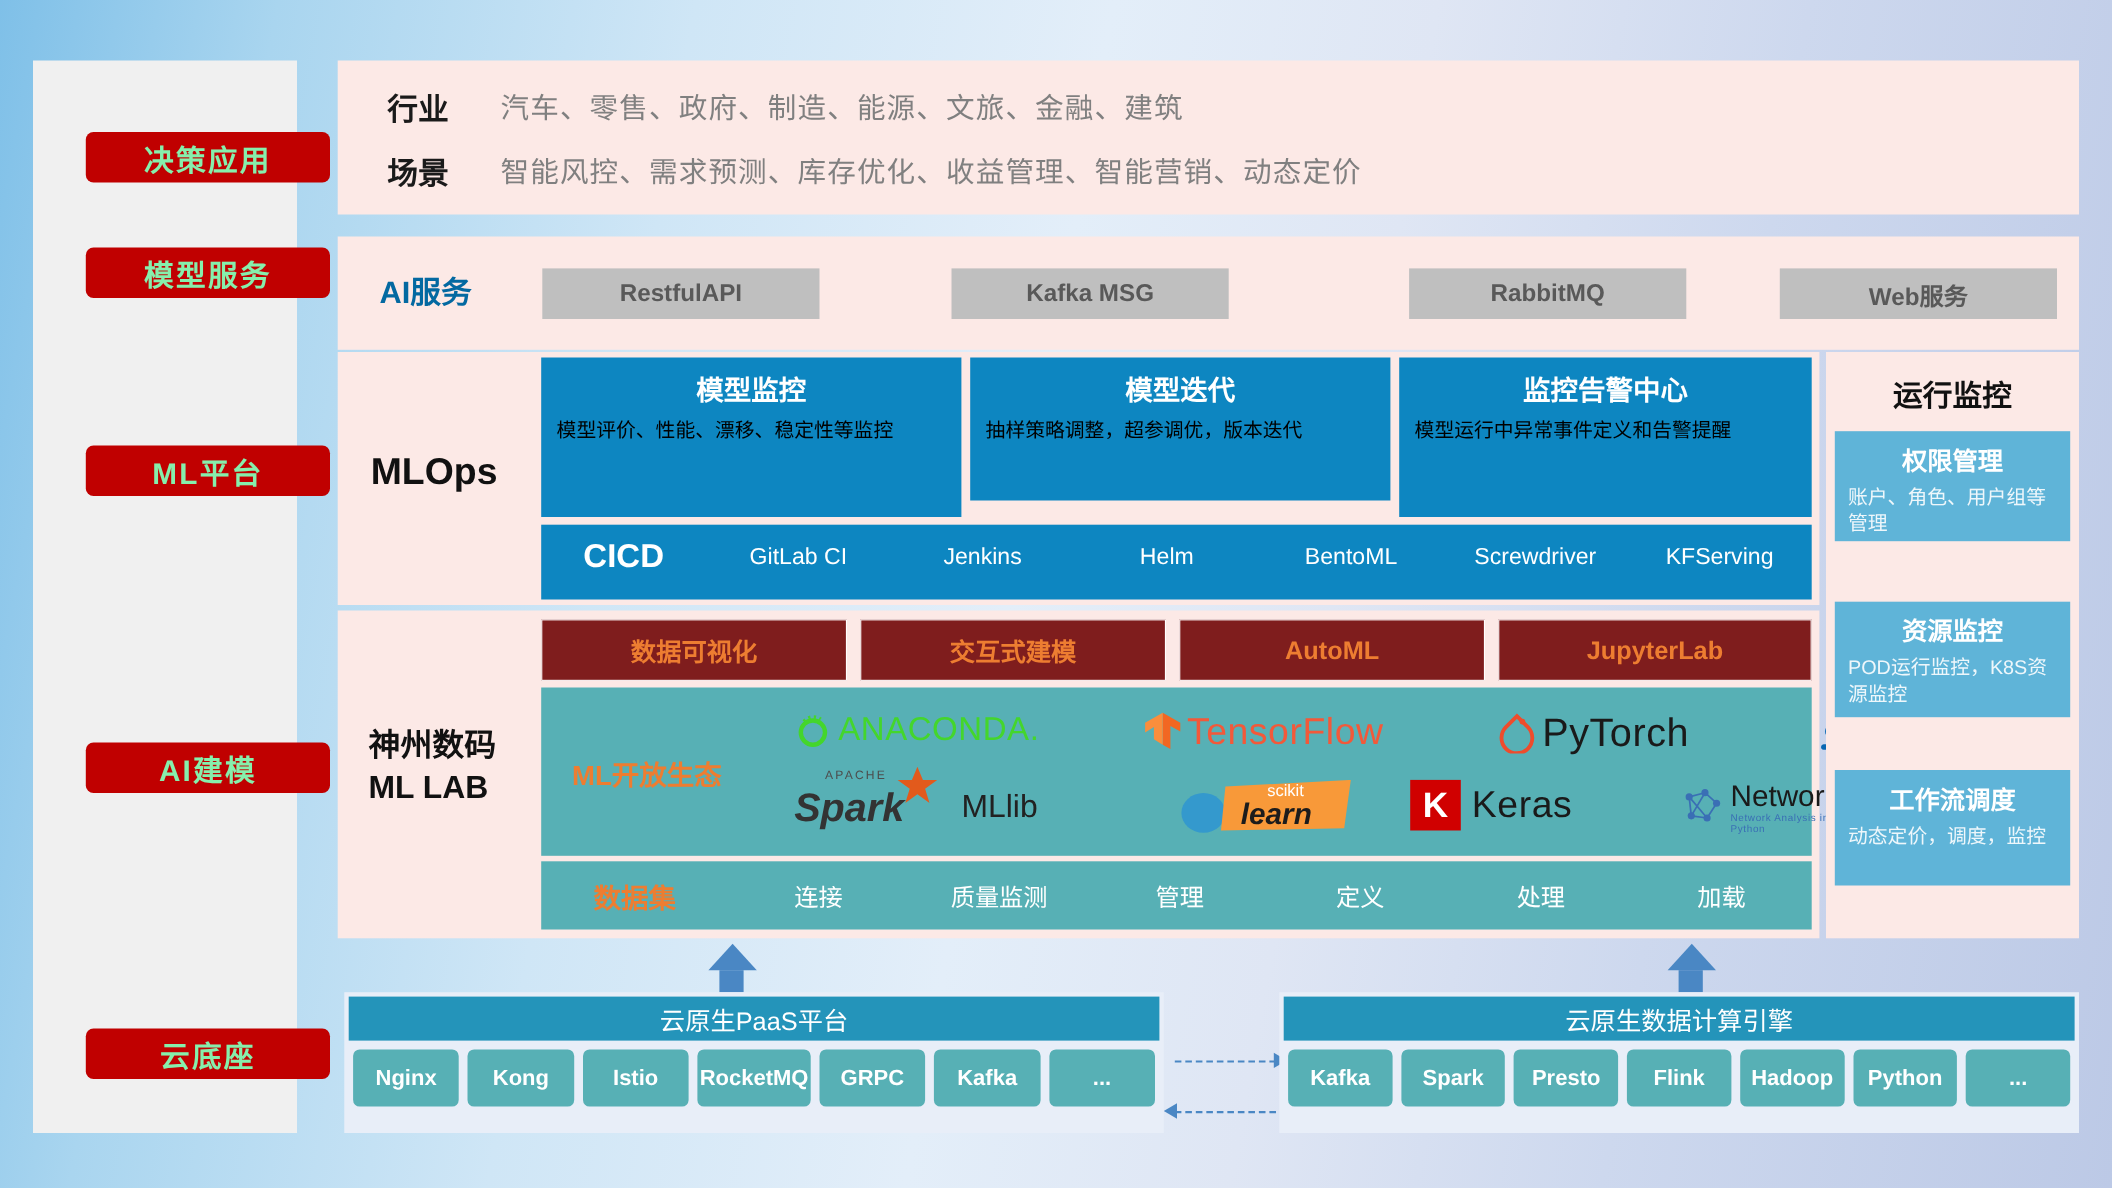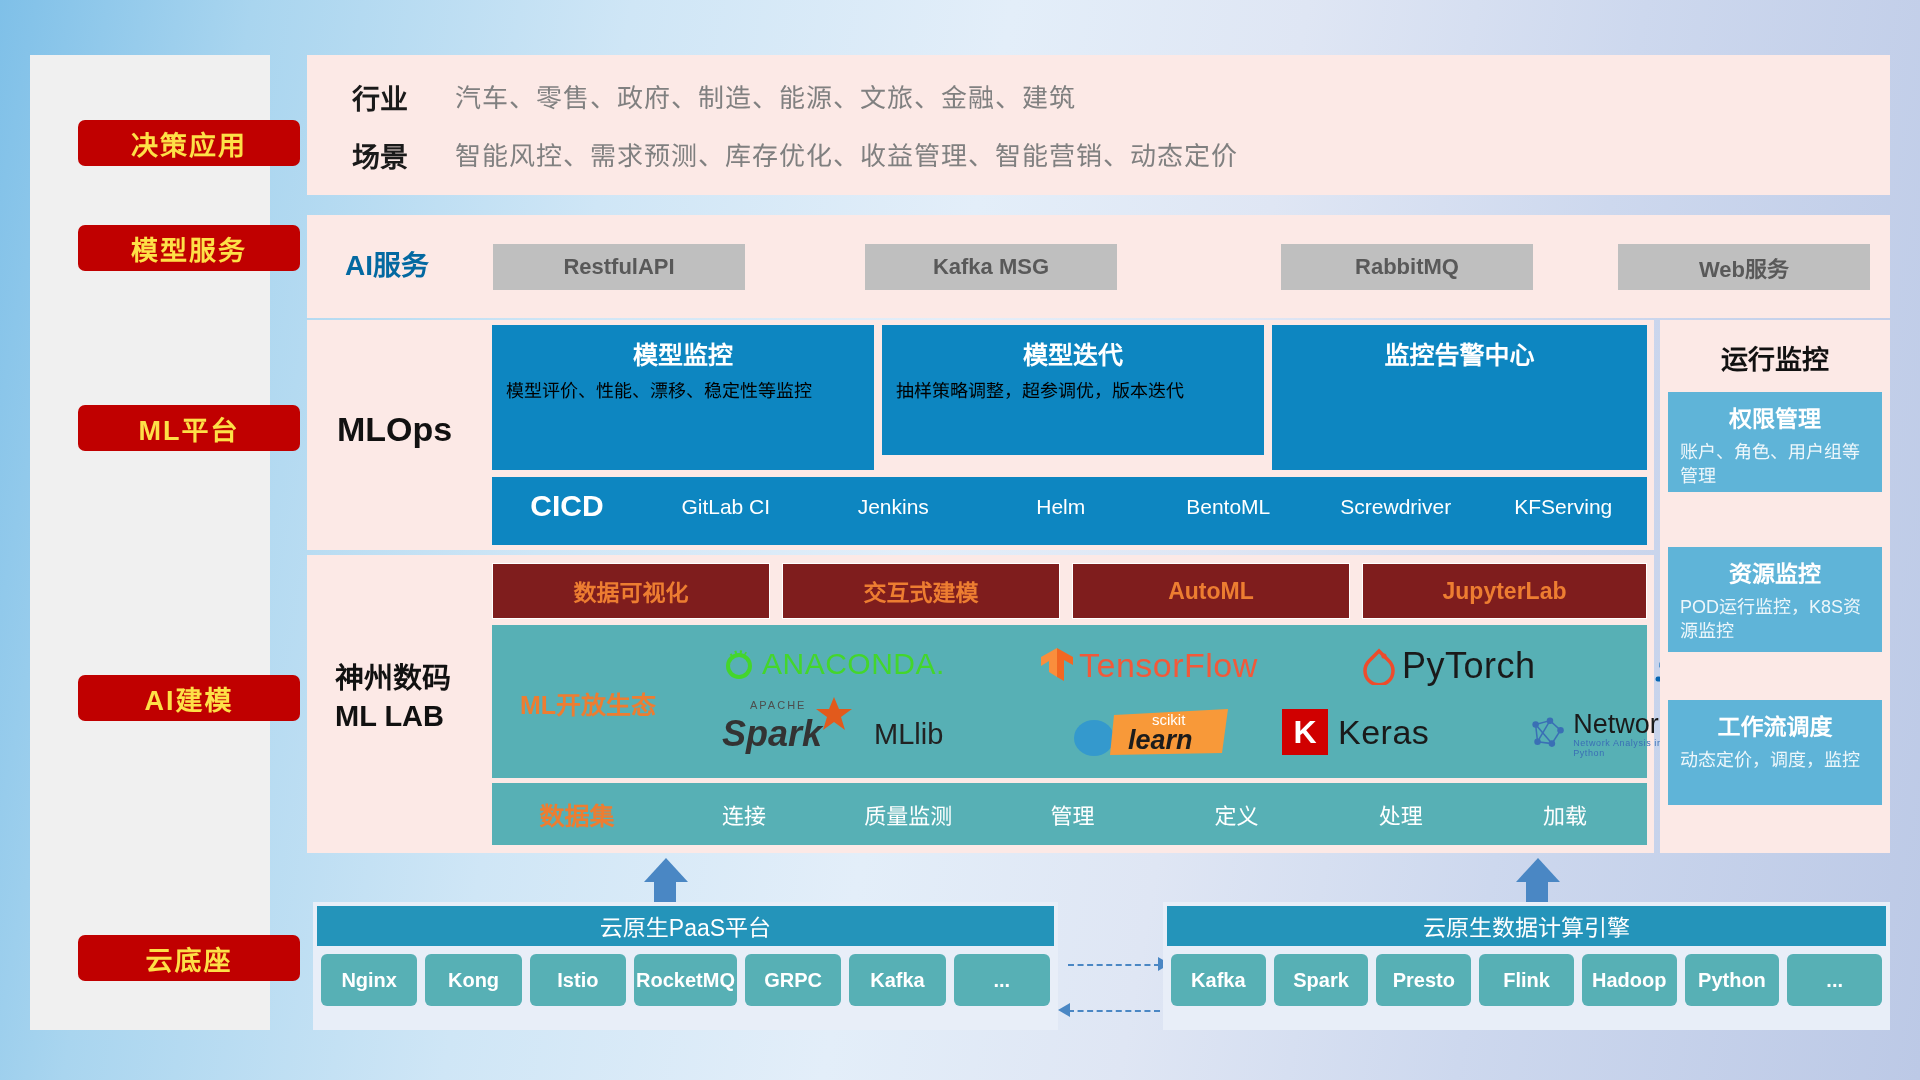--- a/index.html
+++ b/index.html
@@ -13,21 +13,21 @@
 
   
   .rail{
     position:absolute;left:30px;top:55px;width:240px;height:975px;
     background:#f0f0f0;
   }
   .rail-pill{
     position:absolute;left:48px;width:222px;height:46px;
     background:#c00000;border-radius:7px;
     display:flex;align-items:center;justify-content:center;
-    color:#fde047;font-size:27px;font-weight:bold;letter-spacing:2px;
+    color:#86efac;font-size:27px;font-weight:bold;letter-spacing:2px;
   }
 
   
   .panel{position:absolute;background:#fce9e6;}
 
   
   .kv-key{font-size:28px;font-weight:bold;color:#1a1a1a;}
   .kv-val{font-size:26px;color:#808080;letter-spacing:1px;white-space:nowrap;}
 
   
@@ -174,20 +174,21 @@
   <div class="mlops-card" style="left:492px;top:325px;width:382px;height:145px;">
     <div class="t">模型监控</div>
     <div class="d">模型评价、性能、漂移、稳定性等监控</div>
   </div>
   <div class="mlops-card" style="left:882px;top:325px;width:382px;height:130px;">
     <div class="t">模型迭代</div>
     <div class="d">抽样策略调整，超参调优，版本迭代</div>
   </div>
   <div class="mlops-card" style="left:1272px;top:325px;width:375px;height:145px;">
     <div class="t">监控告警中心</div>
+    <div class="d">模型运行中异常事件定义和告警提醒</div>
   </div>
 
   <div class="cicd-bar" style="left:492px;top:477px;width:1155px;height:68px;">
     <div class="cicd-head">CICD</div>
     <div class="cicd-item">GitLab CI</div>
     <div class="cicd-item">Jenkins</div>
     <div class="cicd-item">Helm</div>
     <div class="cicd-item">BentoML</div>
     <div class="cicd-item">Screwdriver</div>
     <div class="cicd-item">KFServing</div>

